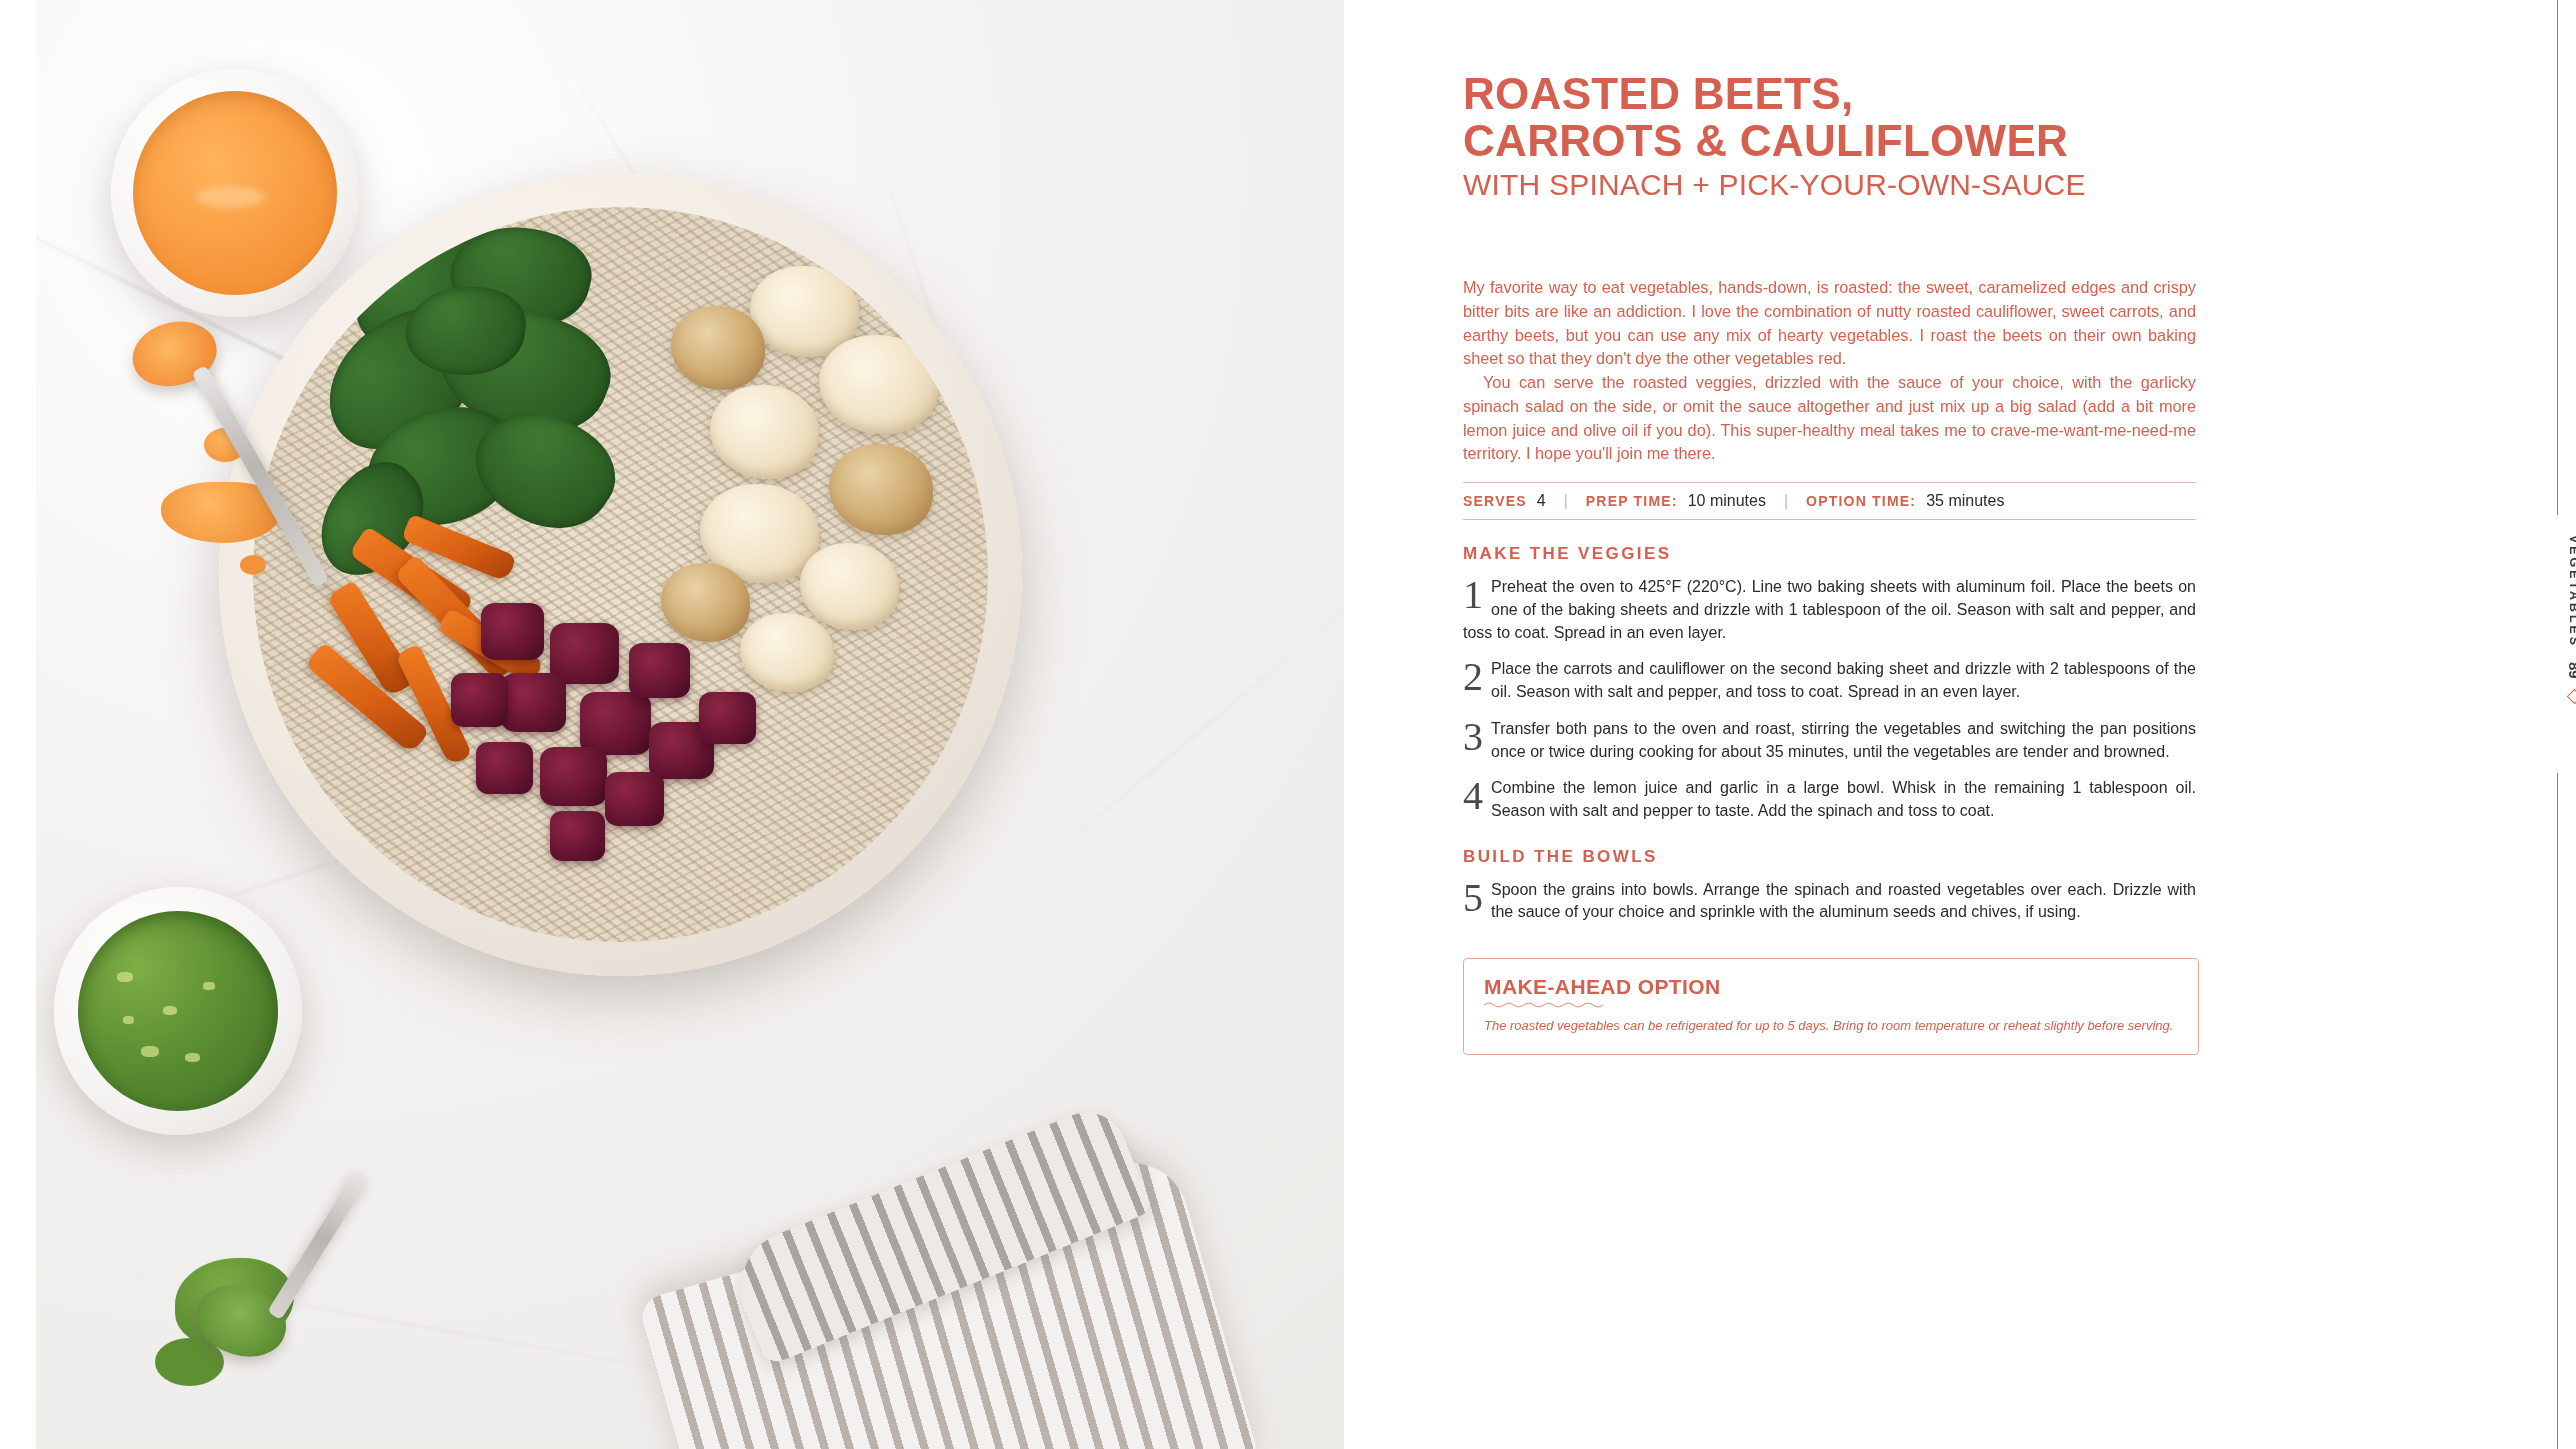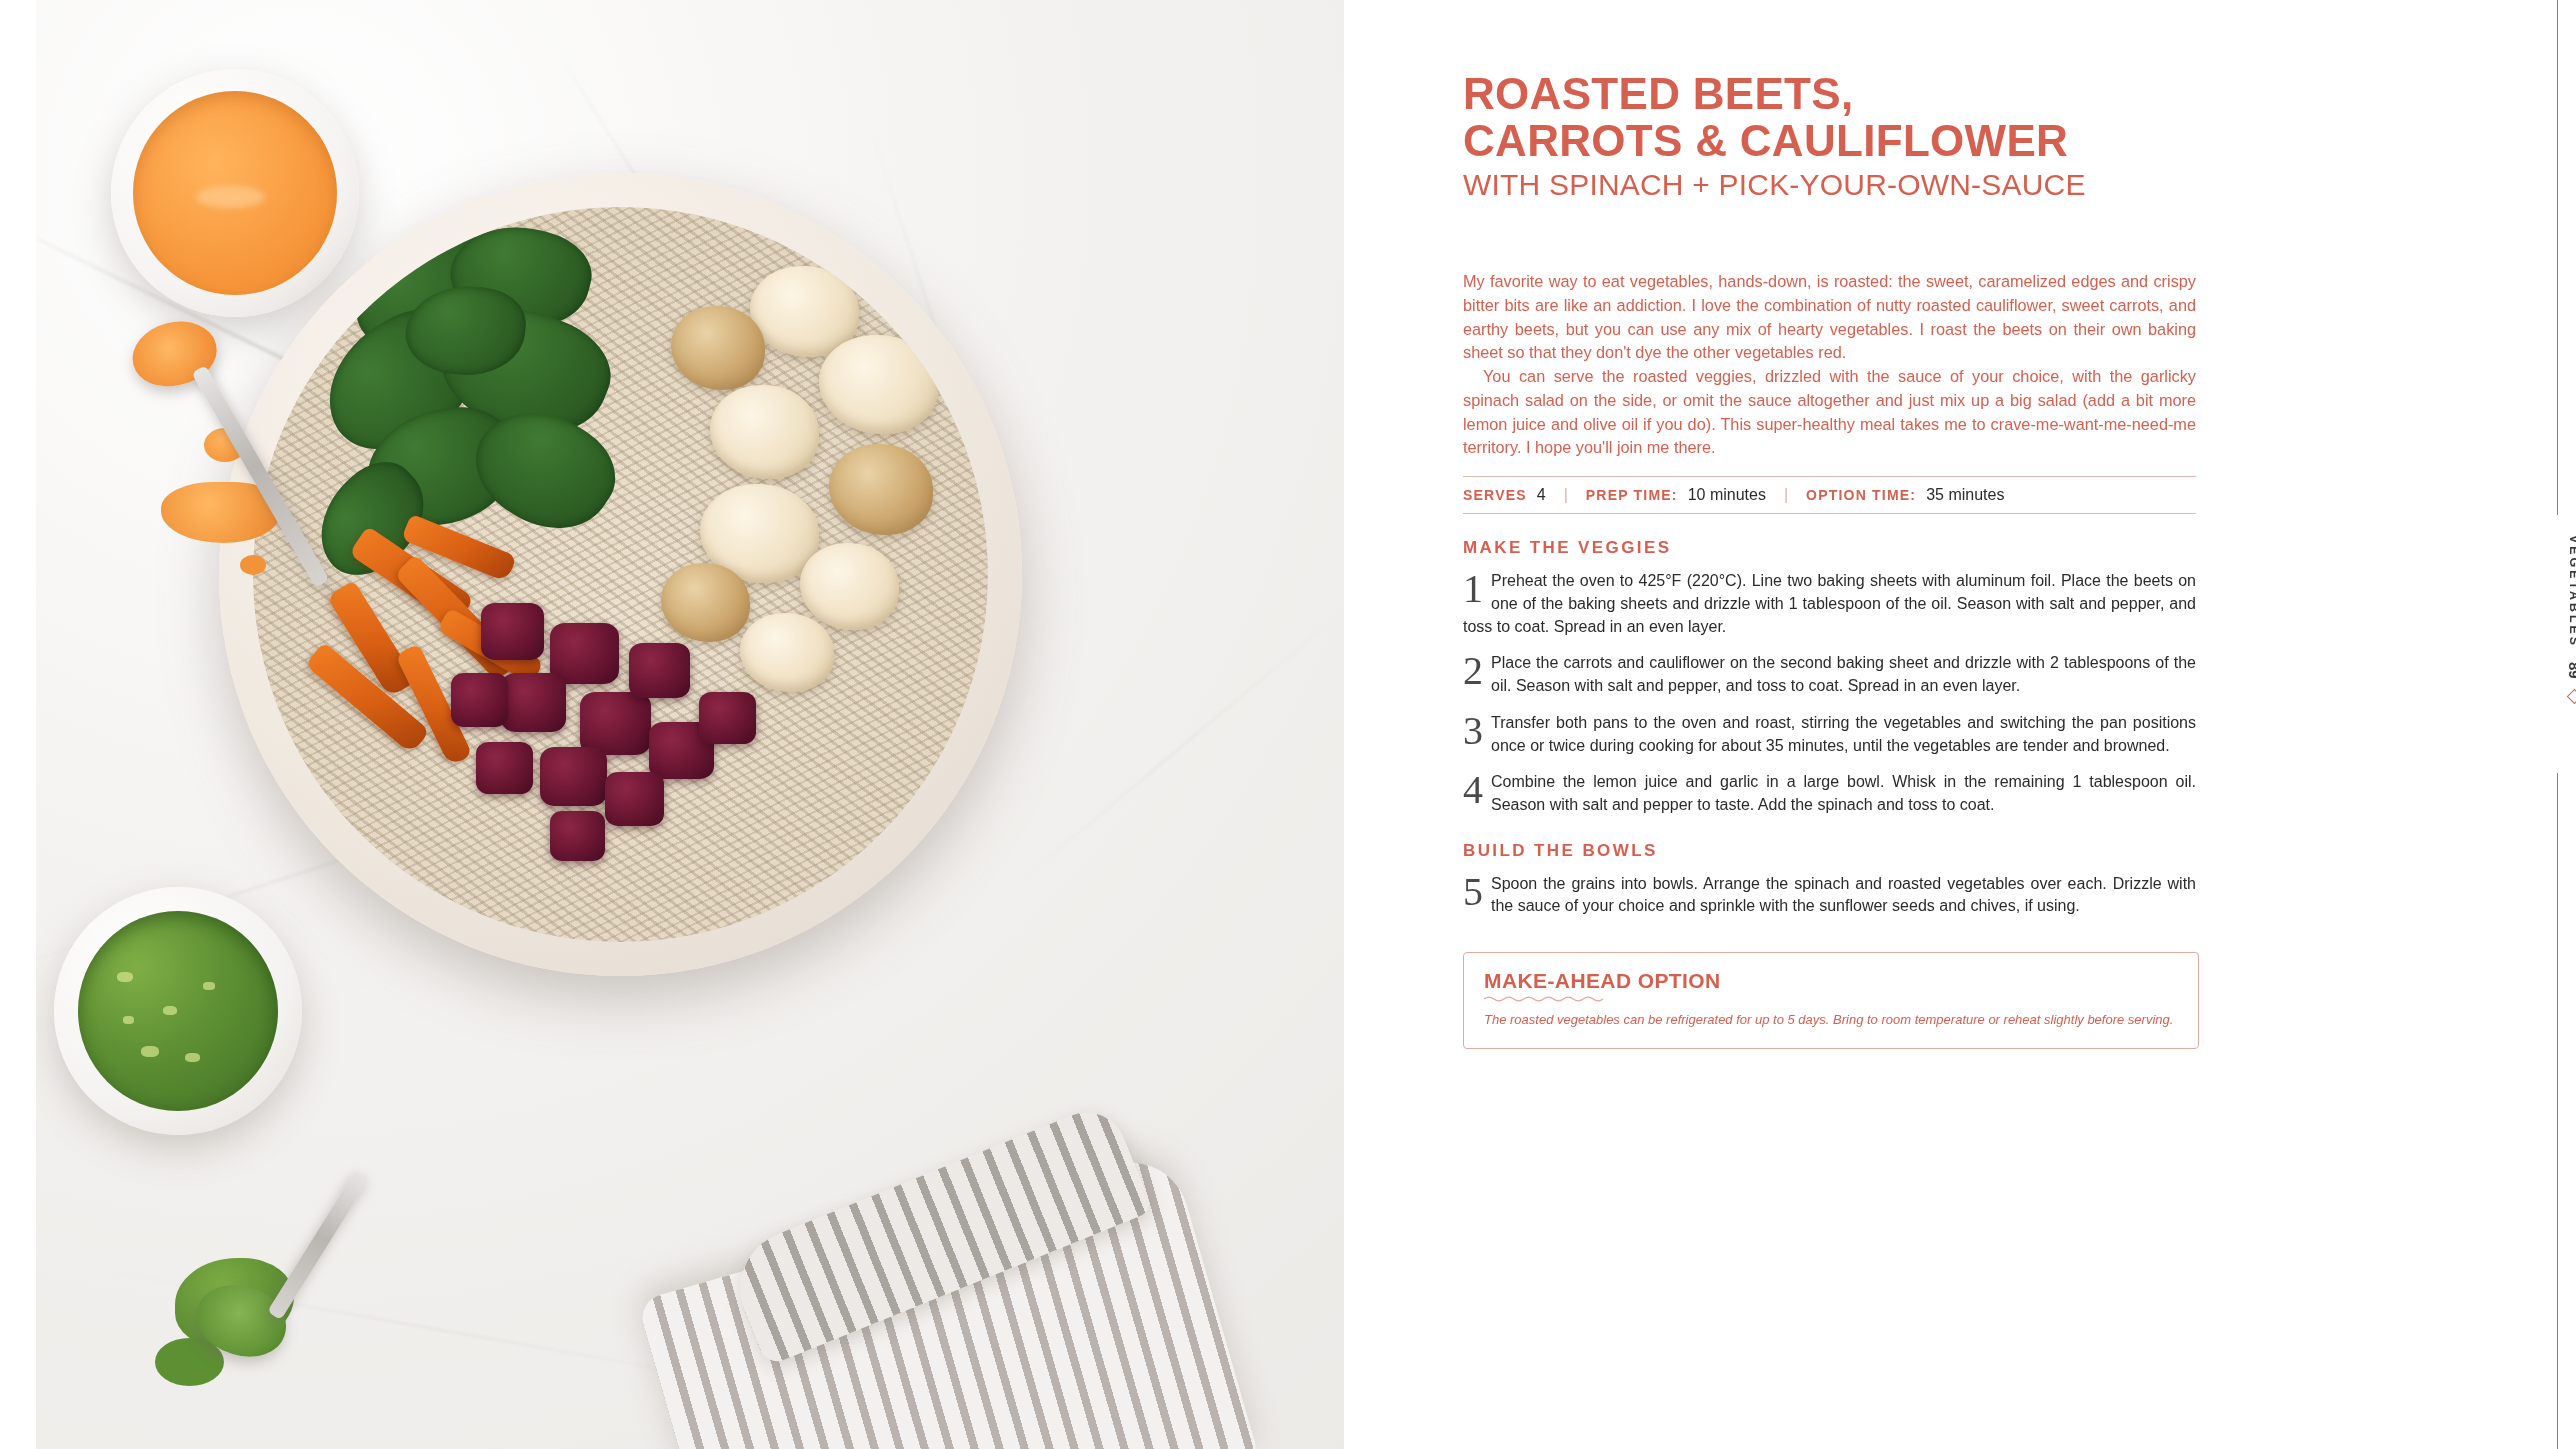--- a/index.html
+++ b/index.html
@@ -243,21 +243,21 @@
     font-weight: 400;
     font-size: 30px;
     letter-spacing: 0.2px;
     margin: 4px 0 0 0;
     text-transform: uppercase;
   }
 
   .body-col {
     position: absolute;
     left: 119px;
-    top: 270px;
+    top: 276px;
     width: 733px;
   }
   .intro p {
     color: #d6604f;
     font-size: 16.3px;
     line-height: 1.46;
     margin: 0;
     text-align: justify;
   }
   .intro p.indent { text-indent: 20px; }
@@ -522,21 +522,21 @@
         <span>Transfer both pans to the oven and roast, stirring the vegetables and switching the pan positions once or twice during cooking for about 35 minutes, until the vegetables are tender and browned.</span>
       </div>
       <div class="step">
         <span class="num">4</span>
         <span>Combine the lemon juice and garlic in a large bowl. Whisk in the remaining 1 tablespoon oil. Season with salt and pepper to taste. Add the spinach and toss to coat.</span>
       </div>
 
       <h2 class="section-head">BUILD THE BOWLS</h2>
       <div class="step">
         <span class="num">5</span>
-        <span>Spoon the grains into bowls. Arrange the spinach and roasted vegetables over each. Drizzle with the sauce of your choice and sprinkle with the sunflower seeds and chives, if using.</span>
+        <span>Spoon the grains into bowls. Arrange the spinach and roasted vegetables over each. Drizzle with the sauce of your choice and sprinkle with the aluminum seeds and chives, if using.</span>
       </div>
 
       <div class="callout">
         <div class="callout-title">MAKE-AHEAD OPTION</div>
         <svg class="squiggle" width="119" height="8" viewBox="0 0 120 8">
           <path d="M0 4 Q5 0 10 4 T20 4 T30 4 T40 4 T50 4 T60 4 T70 4 T80 4 T90 4 T100 4 T110 4 T120 4" fill="none" stroke="#e7a79b" stroke-width="1.2"></path>
         </svg>
         <p class="callout-body">The roasted vegetables can be refrigerated for up to 5 days. Bring to room temperature or reheat slightly before serving.</p>
       </div>
     </div>

